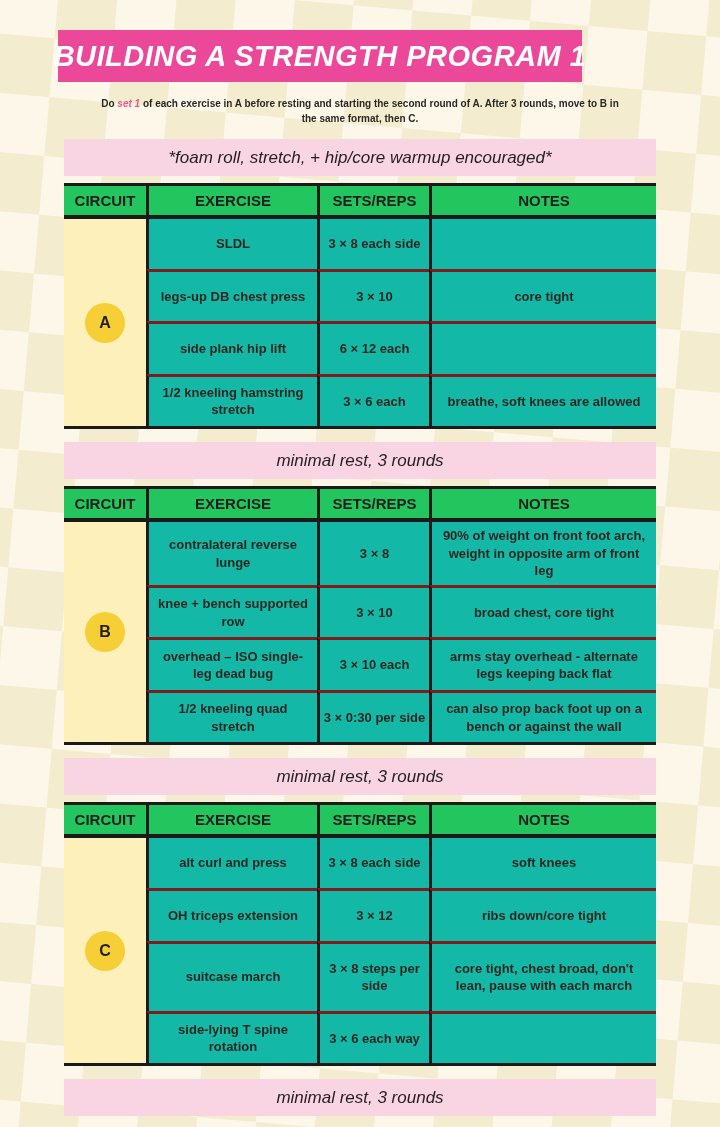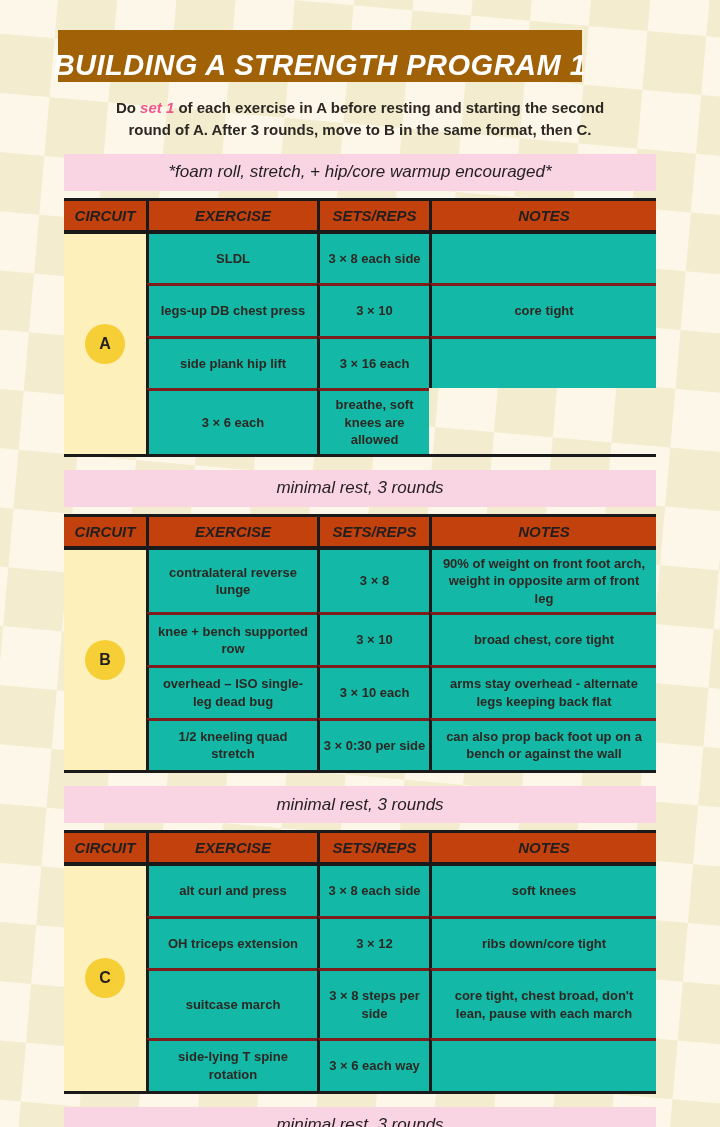--- a/index.html
+++ b/index.html
@@ -21,41 +21,41 @@
   }
   .content {
     position: relative;
     z-index: 1;
     width: 592px;
     margin: 0 auto;
     padding-top: 30px;
   }
   
   .title-bar {
-    background: #a16207;
+    background: #ec4899;
     height: 52px;
     width: 524px;
     margin-left: -6px;
     display: flex;
-    align-items: flex-end;
+    align-items: center;
     justify-content: center;
   }
   .title-bar span {
     color: #ffffff;
     font-size: 29px;
     font-weight: bold;
     font-style: italic;
     letter-spacing: 0.5px;
     white-space: nowrap;
   }
   
   .intro {
     margin-top: 15px;
     text-align: center;
-    font-size: 15px;
+    font-size: 10px;
     font-weight: bold;
     line-height: 1.45;
     width: 530px;
     margin-left: auto;
     margin-right: auto;
     color: #2b2823;
   }
   .intro .accent {
     color: #f0568c;
     font-style: italic;
@@ -78,27 +78,26 @@
   
   .circuit-table {
     margin-top: 7px;
     display: grid;
     grid-template-columns: 82px 171px 112px 227px;
     grid-template-rows: 33px repeat(4, minmax(48px, auto));
     border-top: 3px solid #1a1a1a;
     border-bottom: 3px solid #1a1a1a;
   }
   .hcell {
-    background: #c2410c;
+    background: #22c55e;
     display: flex;
     align-items: center;
     justify-content: center;
     font-size: 15px;
     font-weight: bold;
-    font-style: italic;
     border-bottom: 4px solid #1a1a1a;
     color: #231f20;
   }
   .cell {
     background: #14b8a6;
     display: flex;
     align-items: center;
     justify-content: center;
     text-align: center;
     font-size: 13px;
@@ -172,23 +171,24 @@
     </div>
     <div class="cell col-sep">SLDL</div>
     <div class="cell sets col-sep">3 × 8 each side</div>
     <div class="cell col-sep"></div>
 
     <div class="cell col-sep row-sep">legs-up DB chest press</div>
     <div class="cell sets col-sep row-sep">3 × 10</div>
     <div class="cell col-sep row-sep">core tight</div>
 
     <div class="cell col-sep row-sep">side plank hip lift</div>
-    <div class="cell sets col-sep row-sep">3 × 16 each</div>
+    <div class="cell sets col-sep row-sep">6 × 12 each</div>
     <div class="cell col-sep row-sep"></div>
 
+    <div class="cell col-sep row-sep">1/2 kneeling hamstring stretch</div>
     <div class="cell sets col-sep row-sep">3 × 6 each</div>
     <div class="cell col-sep row-sep">breathe, soft knees are allowed</div>
   </div>
 
   <div class="banner">
     <span>minimal rest, 3 rounds</span>
   </div>
 
   <div class="circuit-table">
     <div class="hcell">CIRCUIT</div>

